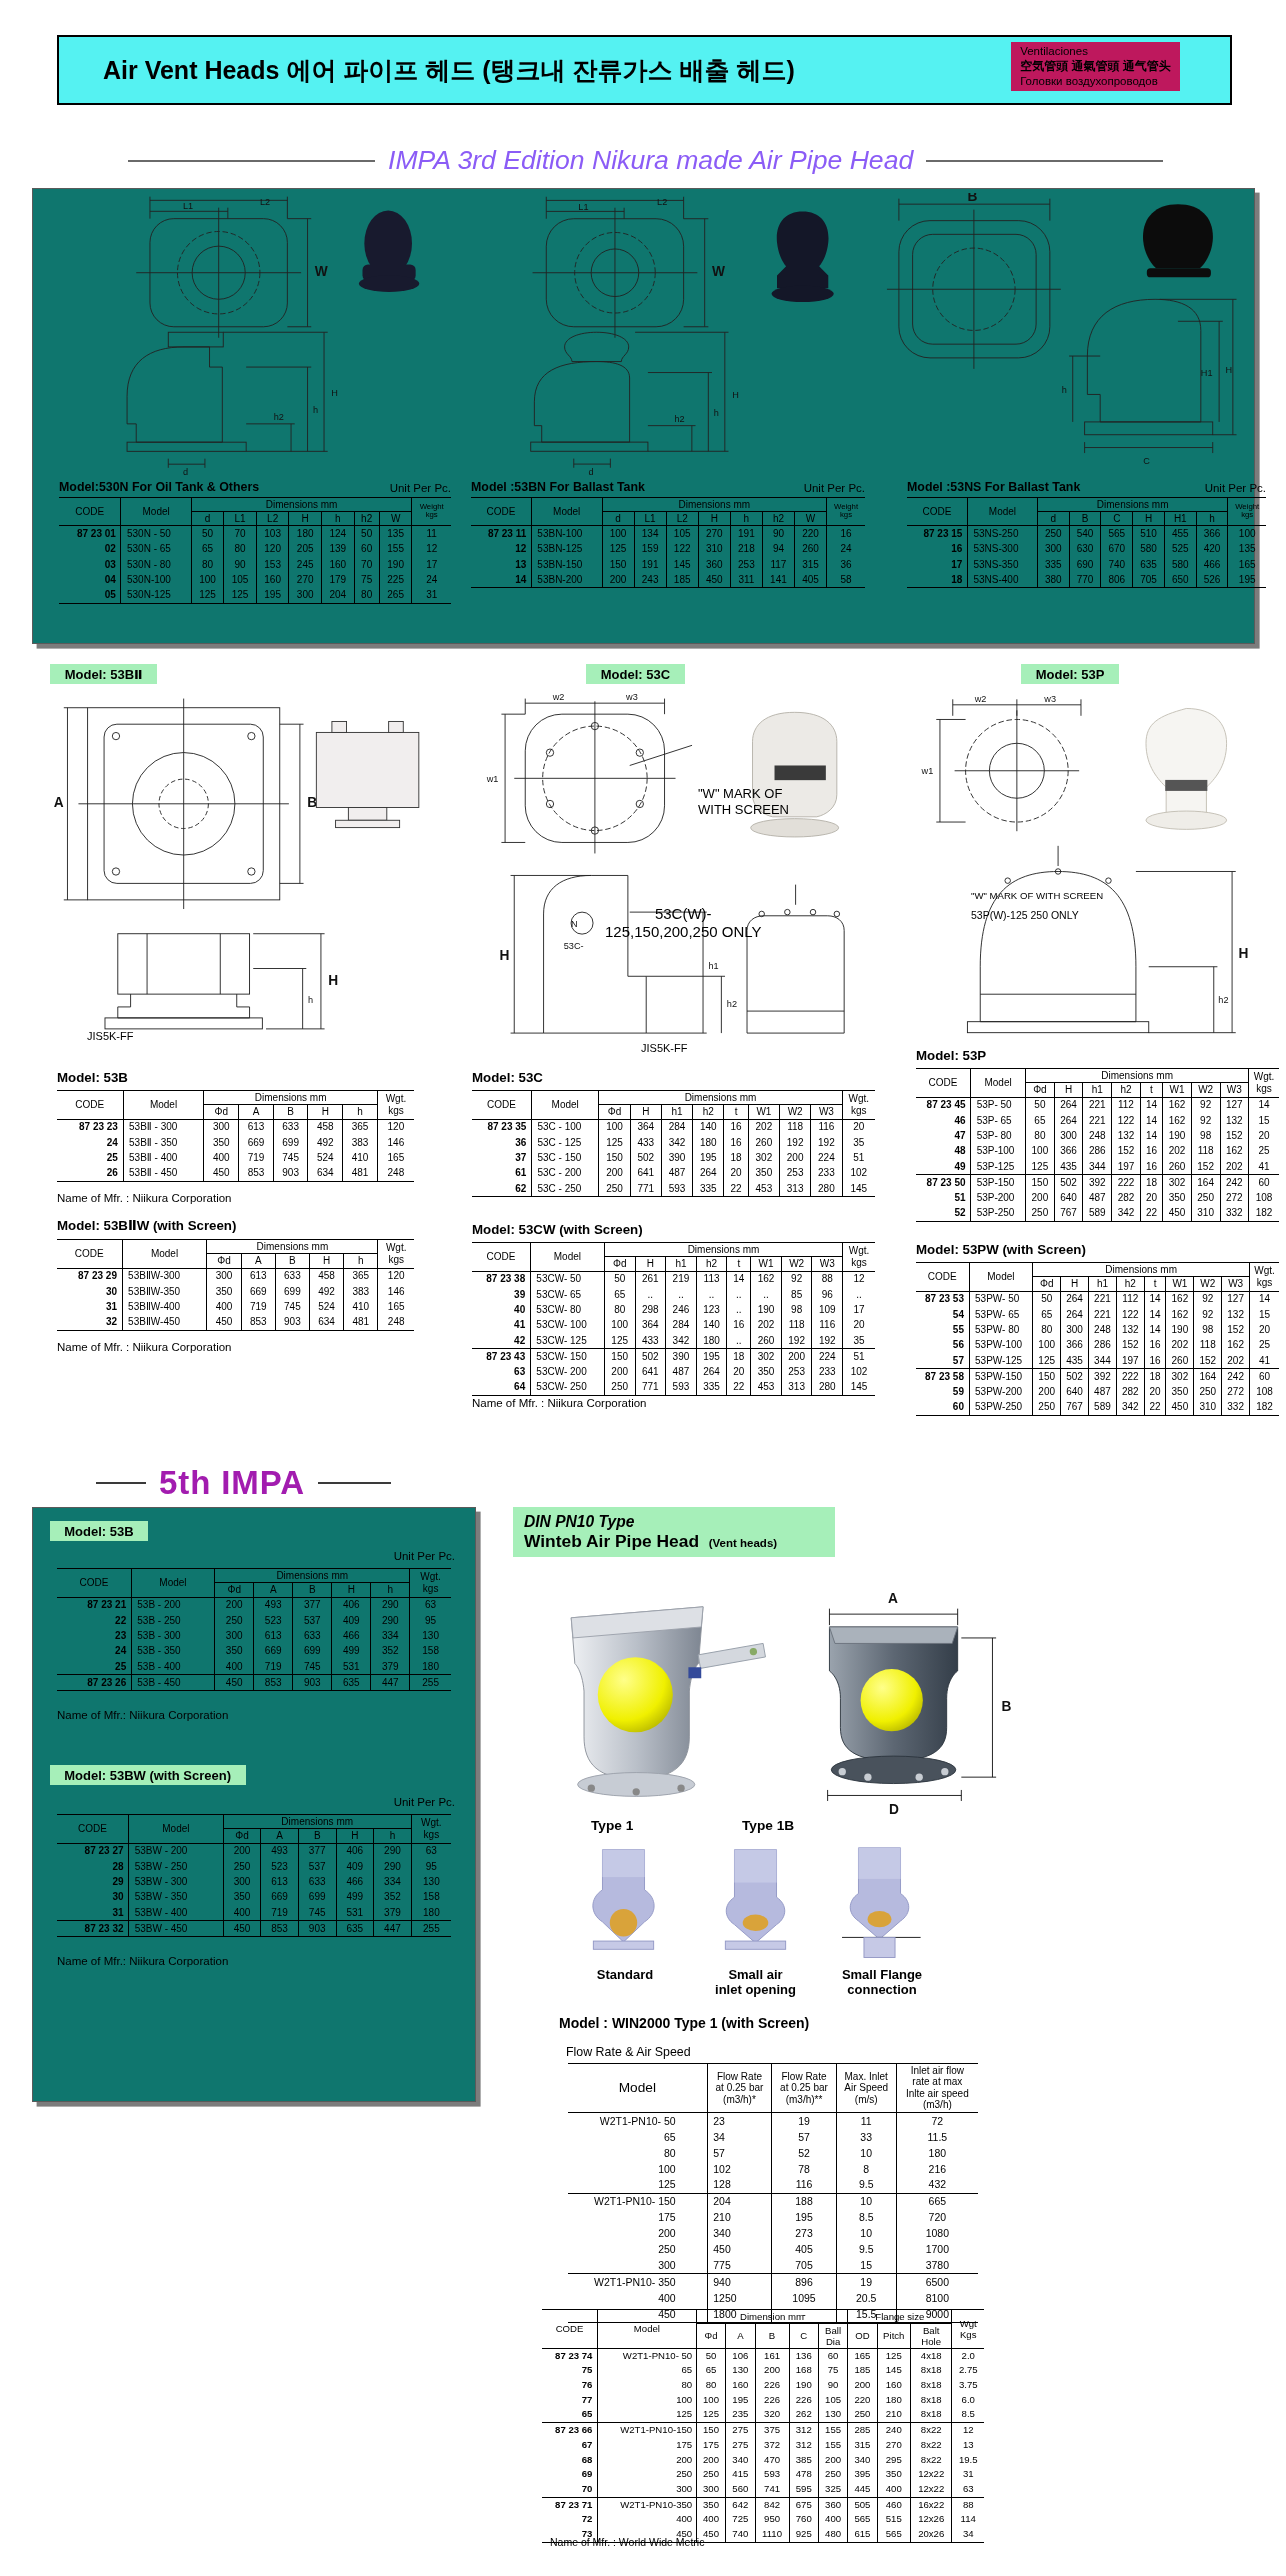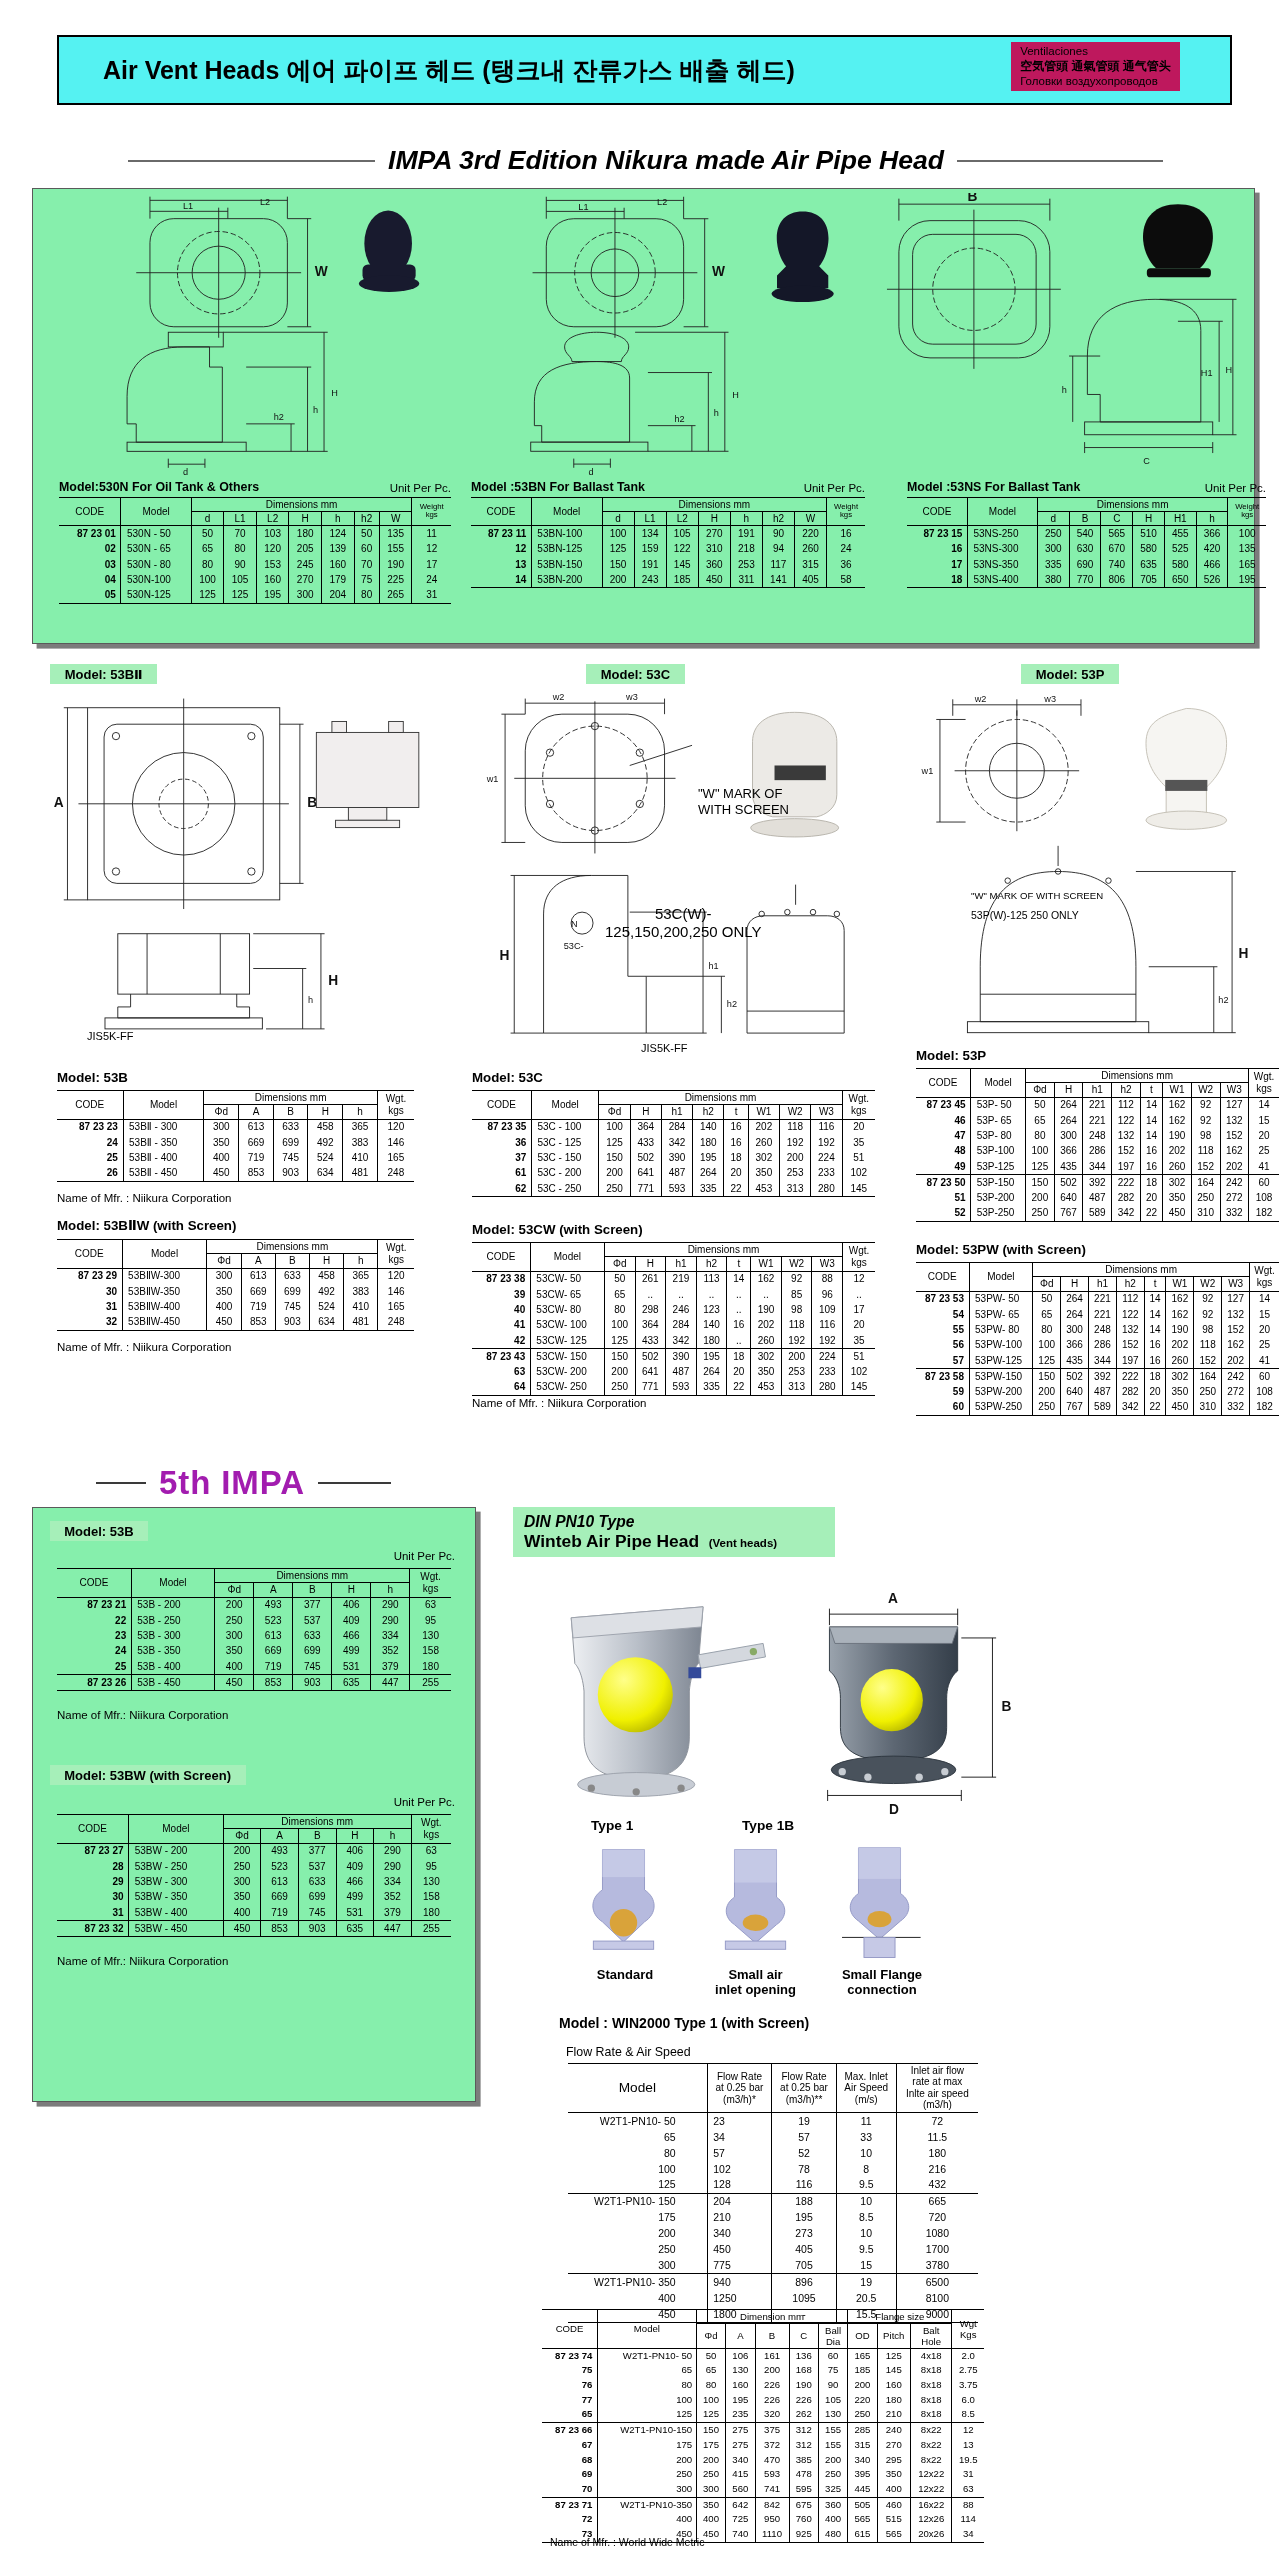--- a/index.html
+++ b/index.html
@@ -11,25 +11,25 @@
           border:2.7px solid #000;box-sizing:border-box;display:flex;align-items:center;}
   .banner-title{font-weight:bold;font-size:25px;margin-left:44px;white-space:nowrap;}
   .banner-langs{position:absolute;right:50px;top:4.6px;background:#be185d;padding:2.7px 9.2px;line-height:1.25;}
   .banner-langs .l1{font-size:11.5px;}
   .banner-langs .l2{font-size:12px;font-weight:bold;}
   .banner-langs .l3{font-size:11.5px;}
 
   
   .hrule-heading{position:absolute;display:flex;align-items:center;gap:13px;}
   .hrule-heading .line{height:0;border-top:2.7px solid #6a6a6a;}
-  .h1-red{color:#000000;font-style:italic;font-weight:bold;font-size:26.6px;white-space:nowrap;}
+  .h1-red{color:#8b5cf6;font-style:italic;font-weight:normal;font-size:26.6px;white-space:nowrap;}
   .h-impa5{color:#a21caf;font-weight:bold;font-size:33px;white-space:nowrap;letter-spacing:0.9px;}
 
   
-  .panel{position:absolute;background:#86efac;border:1.8px solid #5a5a5a;box-sizing:border-box;
+  .panel{position:absolute;background:#0f766e;border:1.8px solid #5a5a5a;box-sizing:border-box;
          box-shadow:4.6px 4.6px 0 rgba(110,110,110,.9);}
 
   
   table.cat{border-collapse:collapse;border-top:1.8px solid #000;border-bottom:1.8px solid #000;
             font-size:10px;background:transparent;}
   .cat th{border:0.9px solid #000;font-weight:normal;padding:0.9px 2.7px;text-align:center;
           white-space:pre-line;line-height:1.15;}
   .cat thead tr:first-child th{border-top:none;}
   .cat td{border-left:0.9px solid #000;border-right:0.9px solid #000;border-top:none;border-bottom:none;
           padding:0.9px 3.7px;text-align:center;white-space:nowrap;line-height:1.35;}

